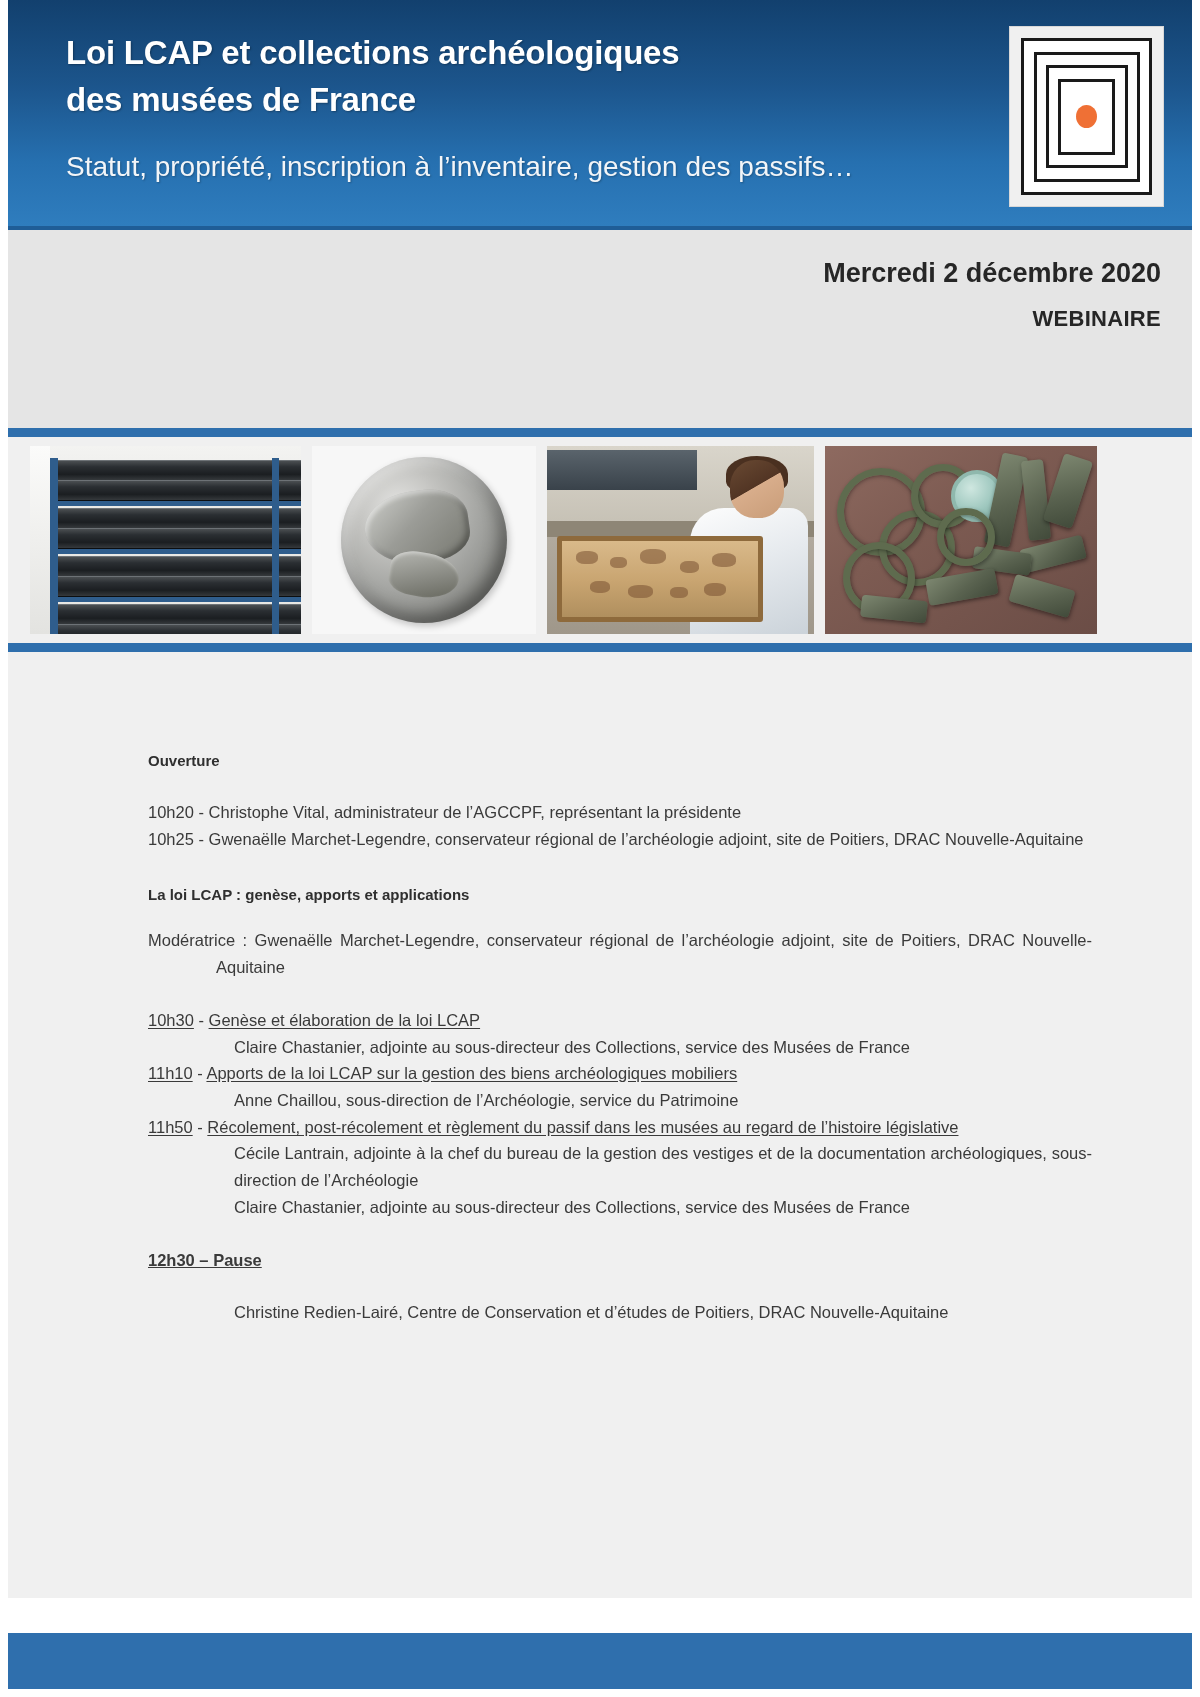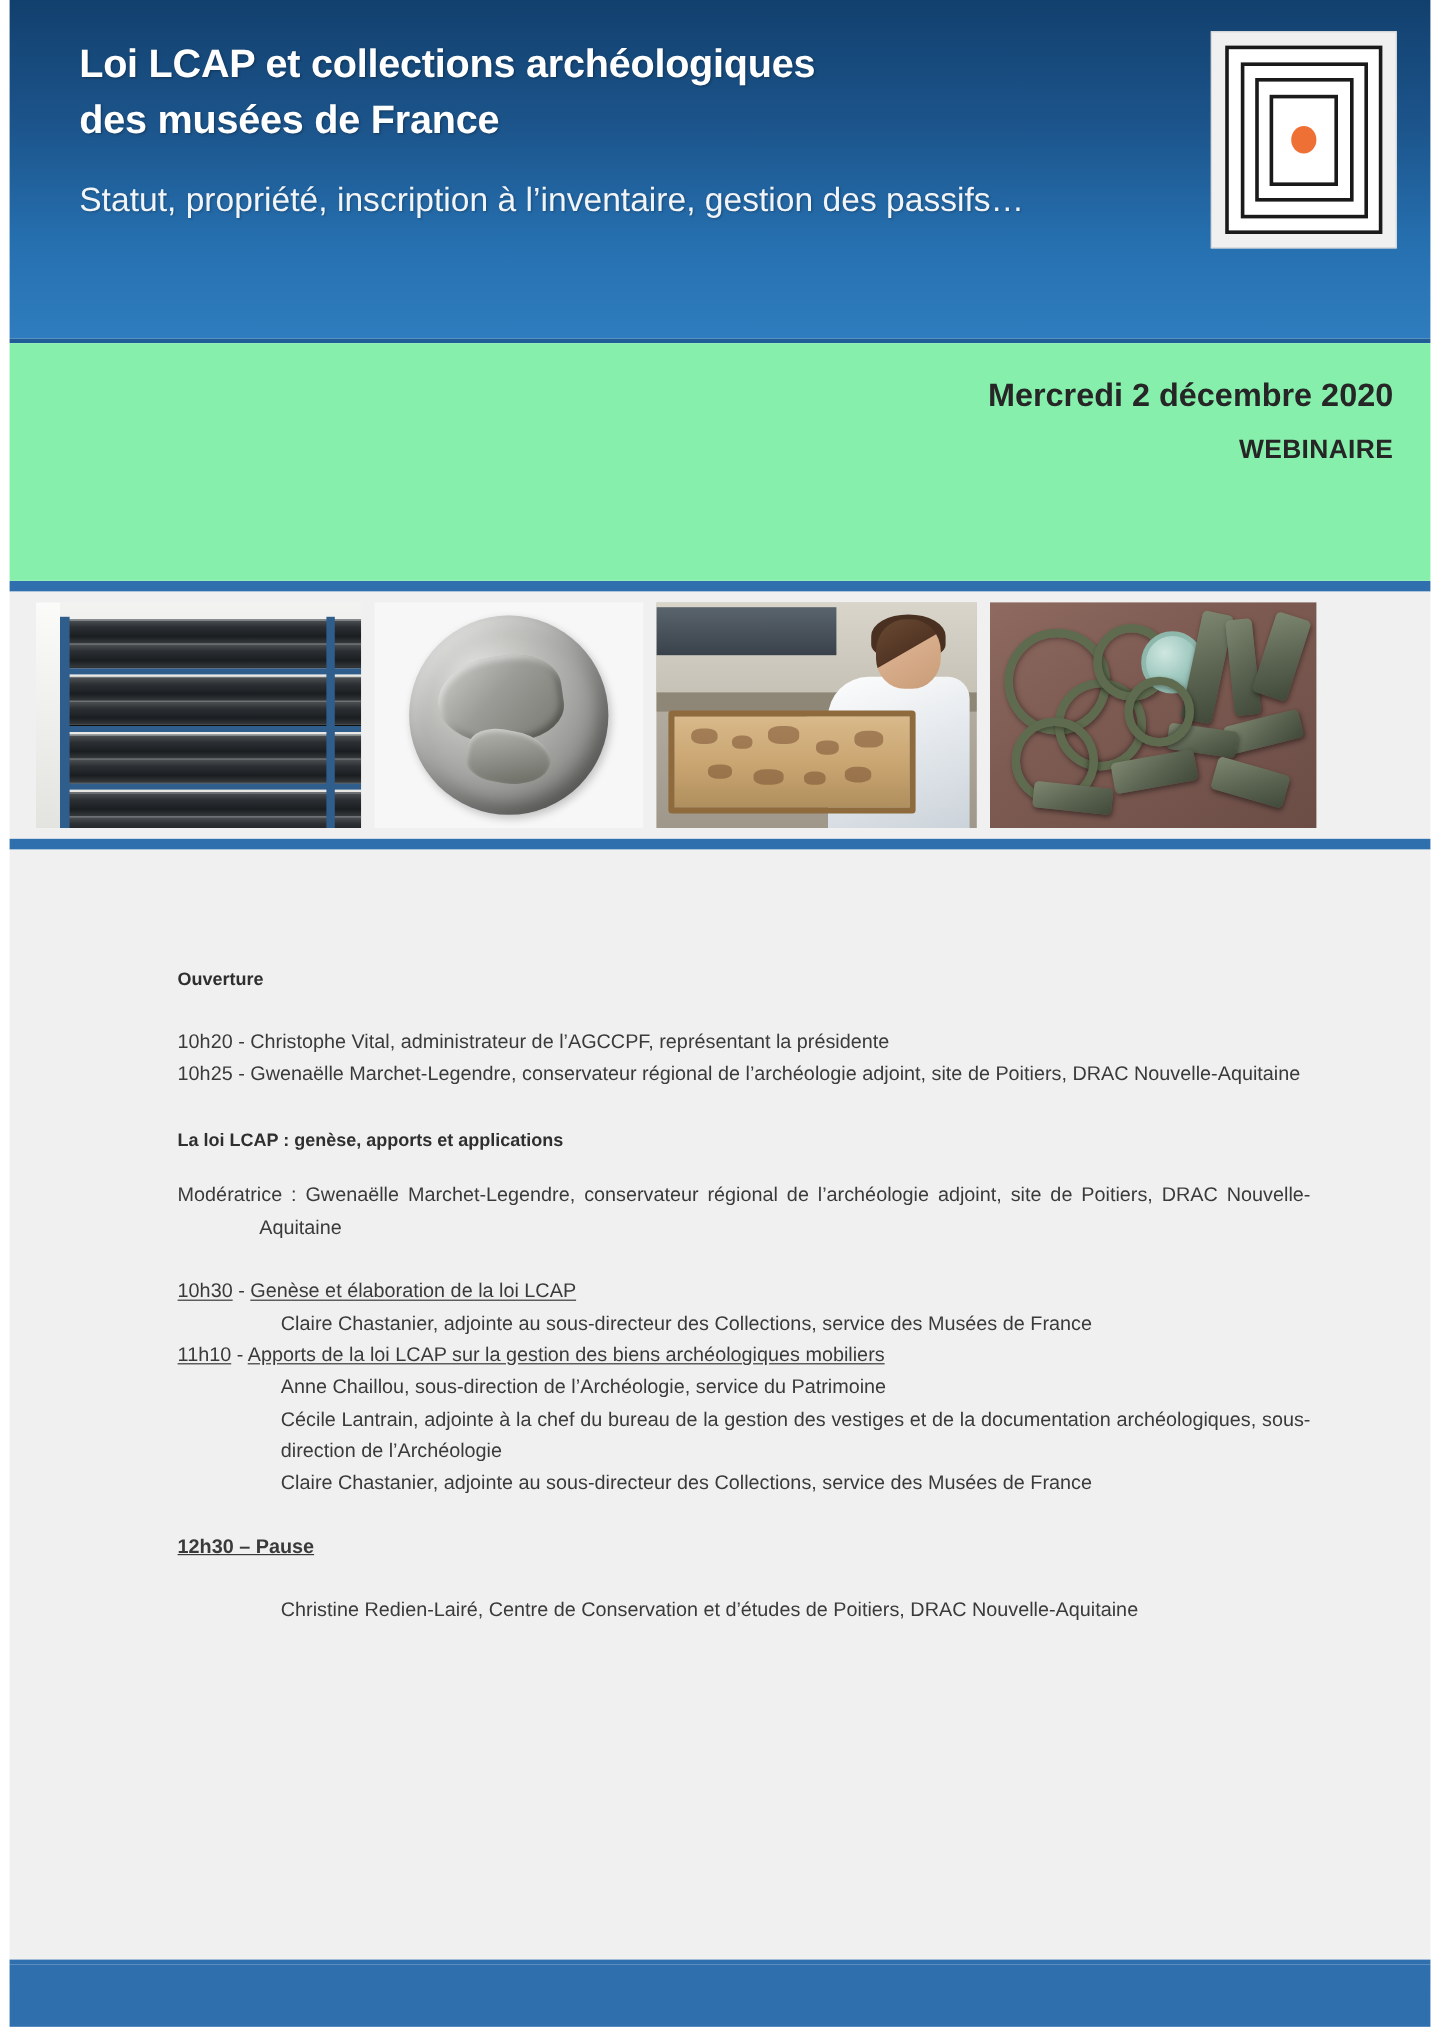--- a/index.html
+++ b/index.html
@@ -14,21 +14,21 @@
     width:1200px; height:1697px;
     background:#ffffff;
     overflow:hidden;
     box-sizing:border-box;
   }
 
   
   .header{
     position:relative;
     margin:0 8px;
-    height:282px;
+    height:226px;
     background:linear-gradient(180deg,#12406e 0%,#1c558c 38%,#2670b0 72%,#2f7dbe 100%);
     box-sizing:border-box;
   }
   .header-inner{
     position:absolute;
     left:58px; top:30px; right:0;
   }
   .title-line{
     color:#ffffff;
     font-size:33px;
@@ -71,21 +71,21 @@
   .dot{
     width:21px;height:23px;border-radius:50%;
     background:#ef7035;
   }
 
   
   .rule-top{margin:0 8px;height:4px;background:#1f5d97;}
   .date-band{
     margin:0 8px;
     height:198px;
-    background:#86efac;
+    background:#e5e5e5;
     position:relative;
     box-sizing:border-box;
   }
   .date-main{
     position:absolute; right:31px; top:28px;
     font-size:27px; font-weight:bold; color:#262626;
     white-space:nowrap;
   }
   .date-sub{
     position:absolute; right:31px; top:76px;
@@ -387,20 +387,23 @@
       <p class="line hang">
         <span class="u">10h30</span><span> - </span><span class="u">Genèse et élaboration de la loi LCAP</span>
       </p>
       <p class="line speaker">Claire Chastanier, adjointe au sous-directeur des Collections, service des Musées de France</p>
 
       <p class="line hang">
         <span class="u">11h10</span><span> - </span><span class="u">Apports de la loi LCAP sur la gestion des biens archéologiques mobiliers</span>
       </p>
       <p class="line speaker">Anne Chaillou, sous-direction de l’Archéologie, service du Patrimoine</p>
 
+      <p class="line hang">
+        <span class="u">11h50</span><span> - </span><span class="u">Récolement, post-récolement et règlement du passif dans les musées au regard de l’histoire législative</span>
+      </p>
       <p class="line speaker just">Cécile Lantrain, adjointe à la chef du bureau de la gestion des vestiges et de la documentation archéologiques, sous-direction de l’Archéologie</p>
       <p class="line speaker">Claire Chastanier, adjointe au sous-directeur des Collections, service des Musées de France</p>
 
       <div class="gap-md"></div>
 
       <p class="line bold">12h30 – Pause</p>
 
       <div class="gap-md"></div>
 
       <p class="line speaker">Christine Redien-Lairé, Centre de Conservation et d’études de Poitiers, DRAC Nouvelle-Aquitaine</p>

